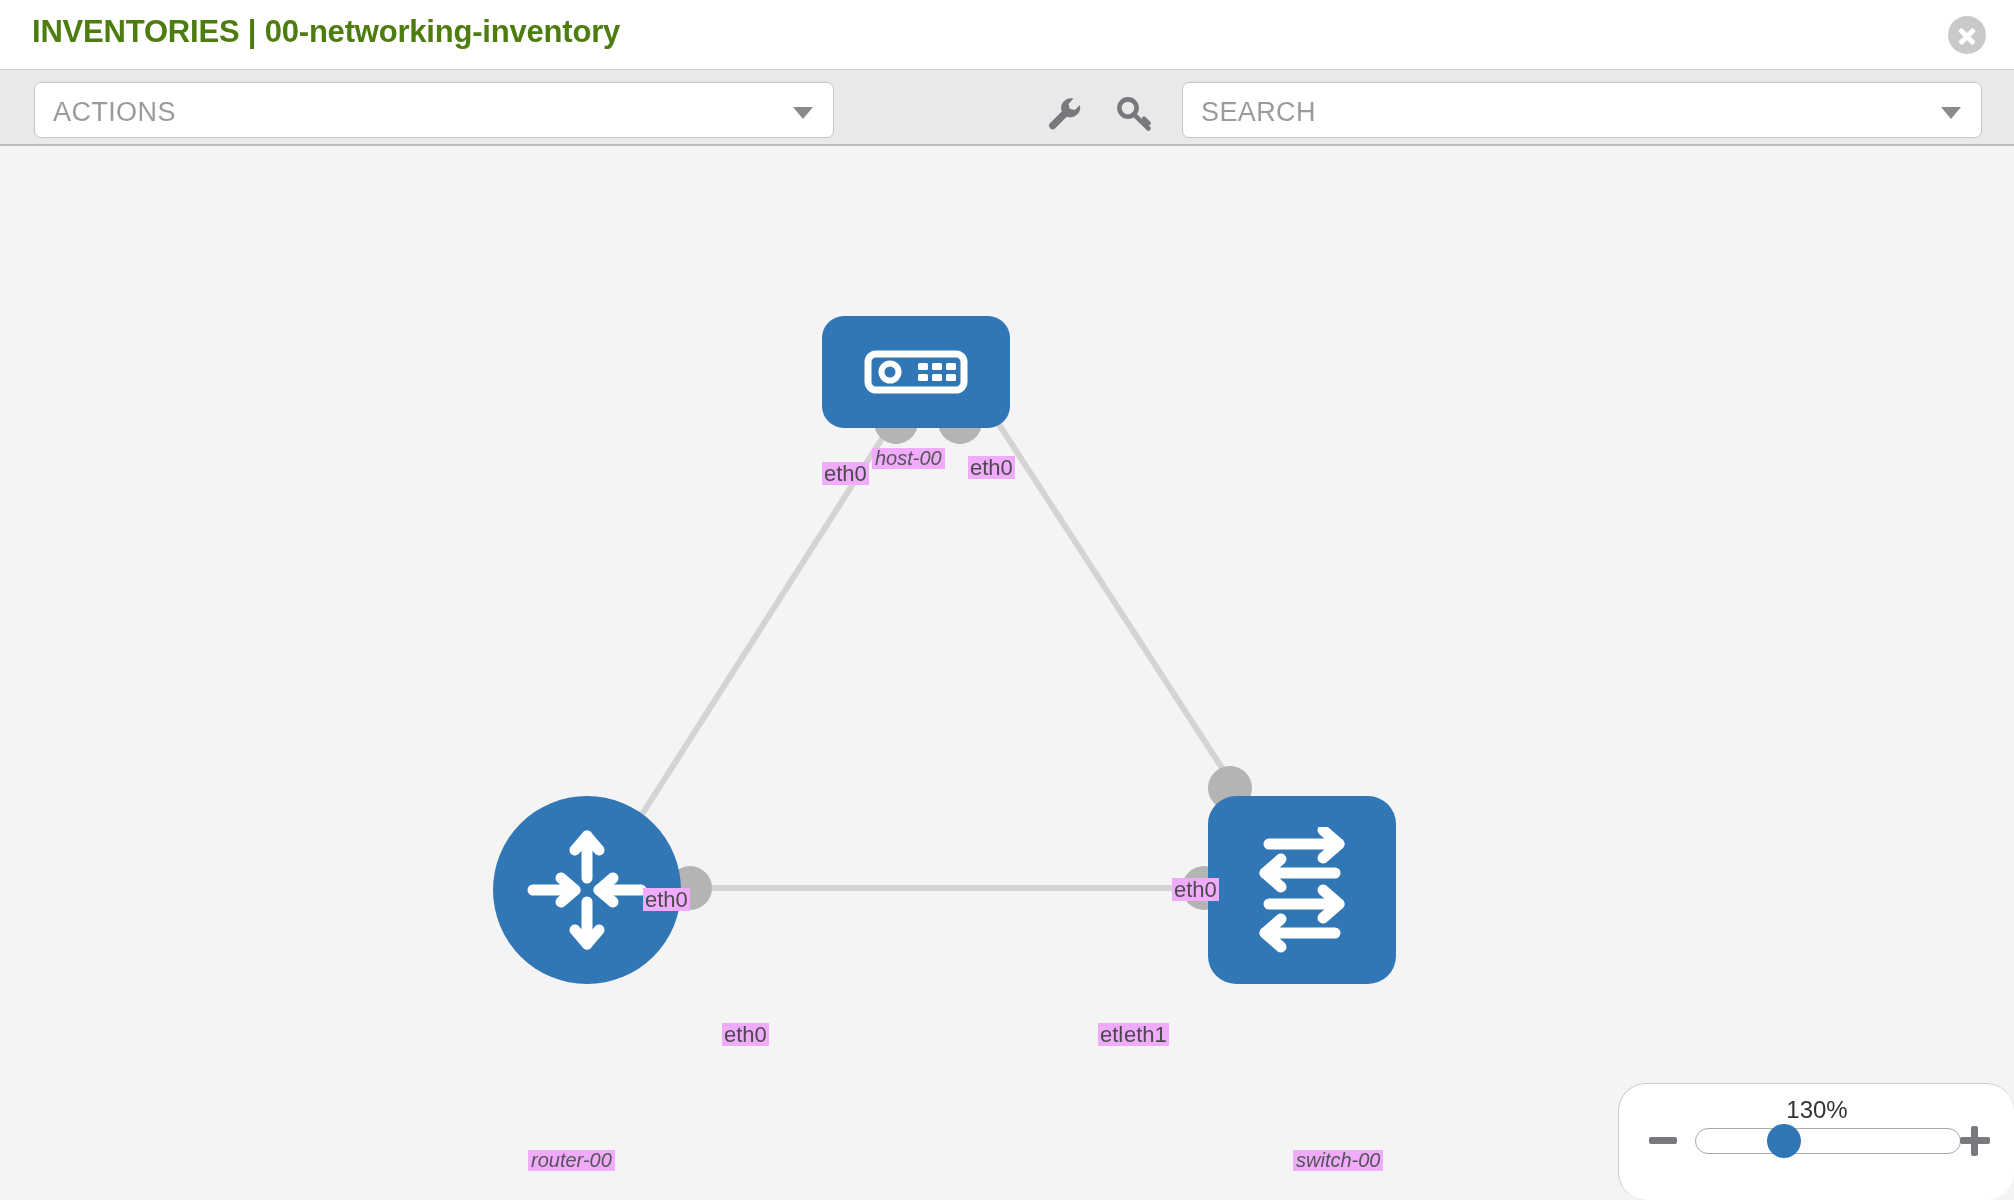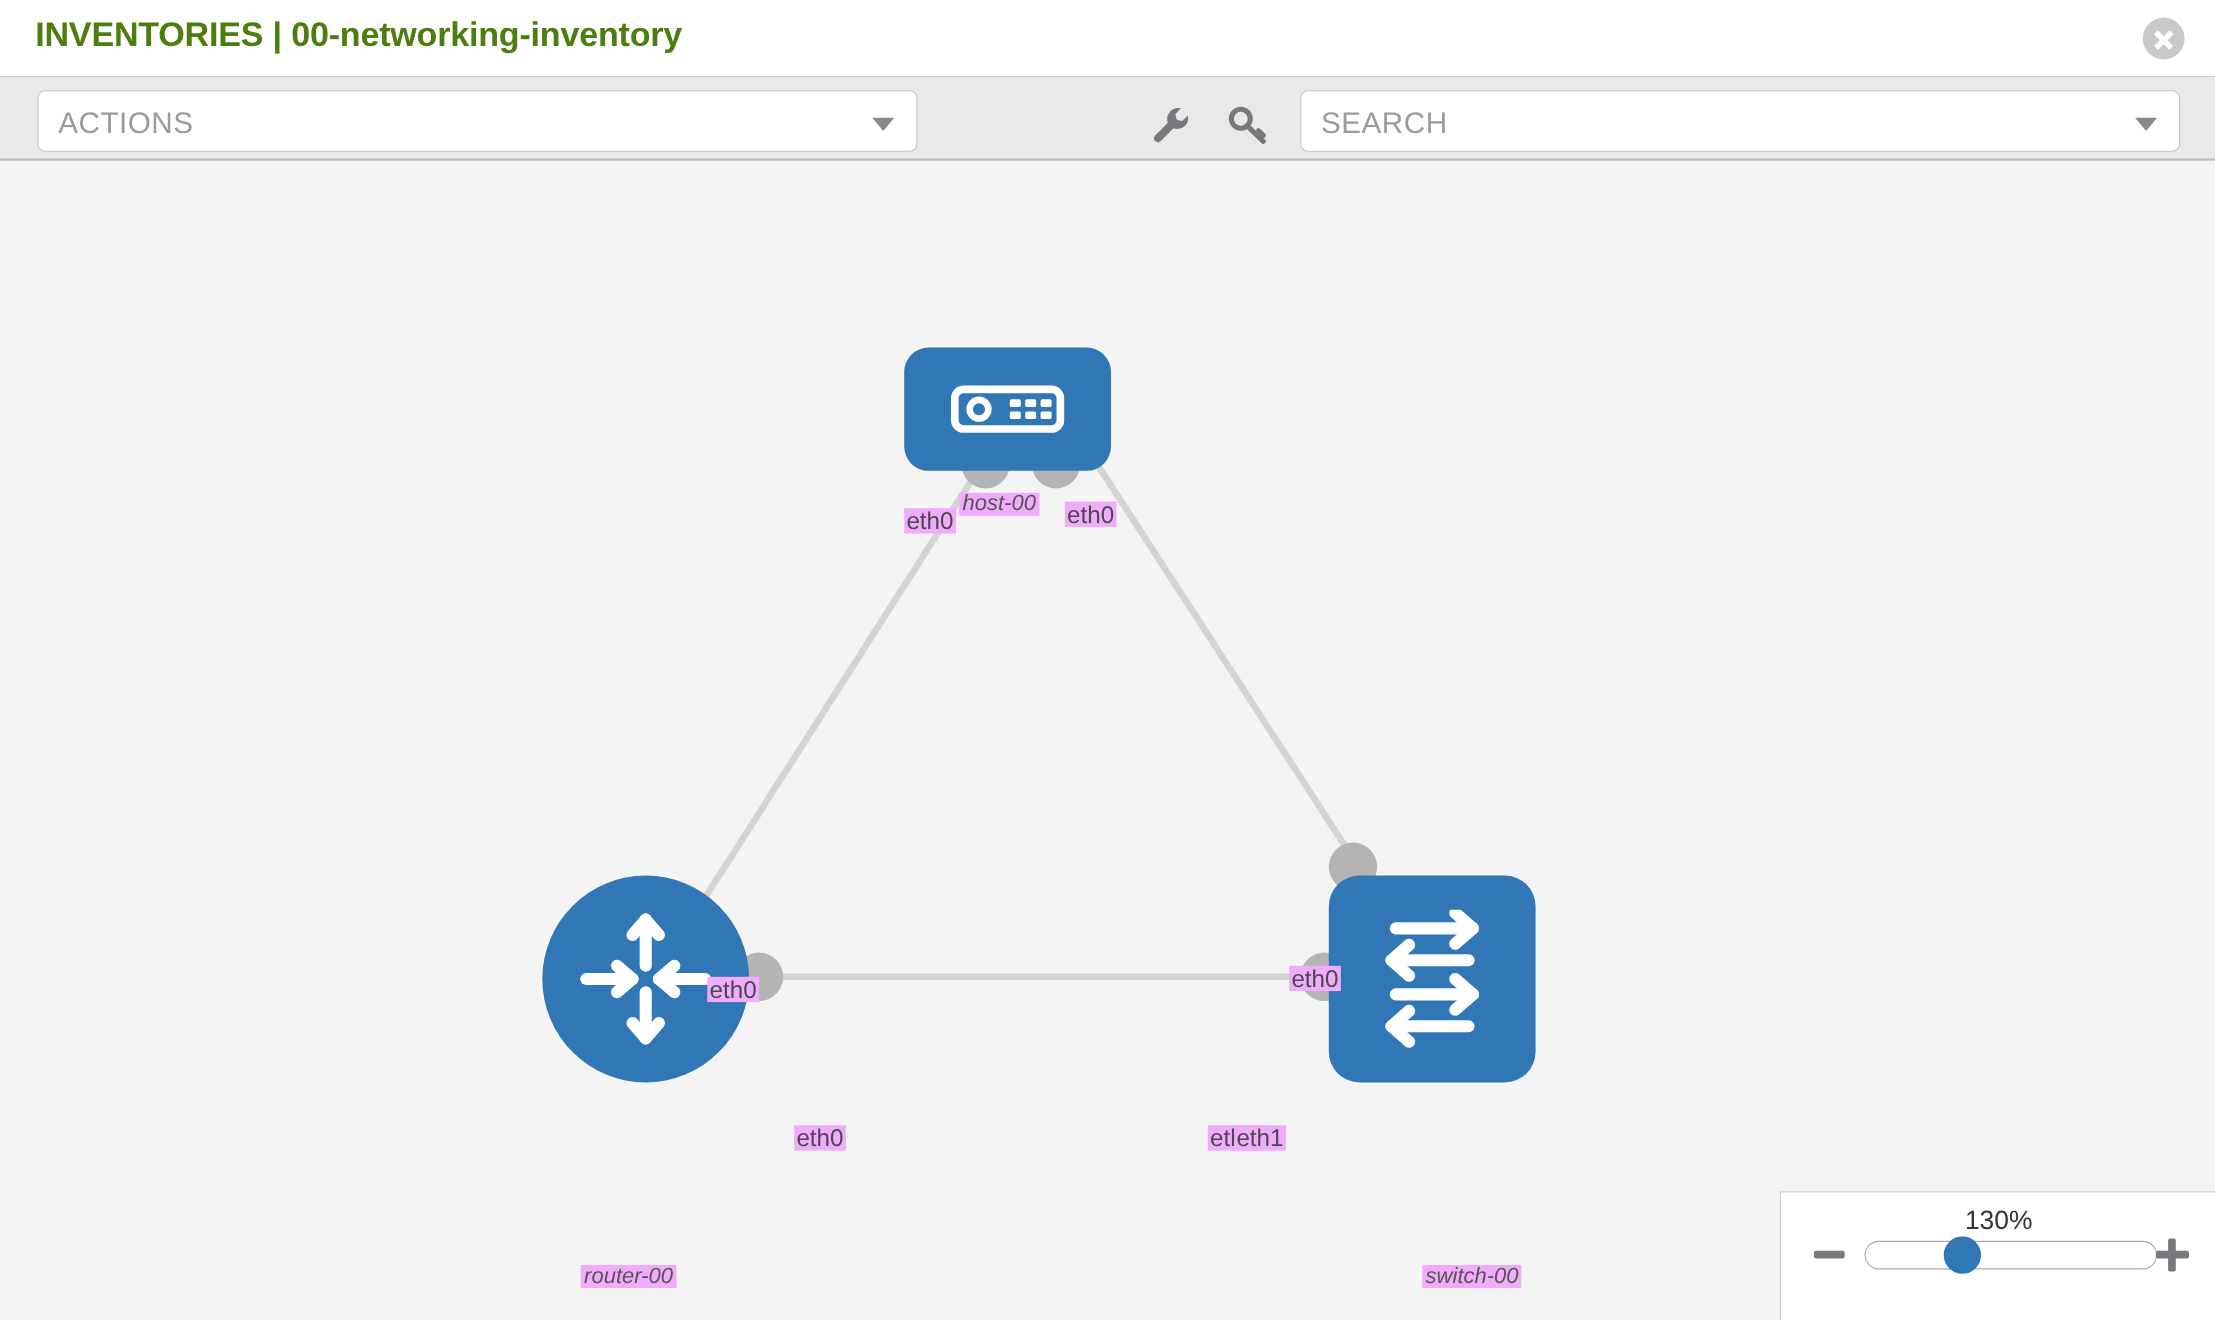--- a/index.html
+++ b/index.html
@@ -105,20 +105,21 @@
   .if-label{font-size:22px;padding:0 2px;color:#4a4a4a;}
 
   
   .zoom-panel{
     position:absolute;left:1618px;top:1083px;
     width:396px;height:117px;
     background:#ffffff;
     border-top:1px solid #cccccc;
     border-left:1px solid #cccccc;
     box-sizing:border-box;
+    border-radius:28px;
   }
   .zoom-pct{
     position:absolute;left:0;top:12px;width:396px;
     text-align:center;font-size:24px;color:#333333;
   }
   .zoom-minus{
     position:absolute;left:30px;top:53px;
     width:28px;height:7px;background:#77797c;border-radius:2px;cursor:pointer;
   }
   .zoom-track{

